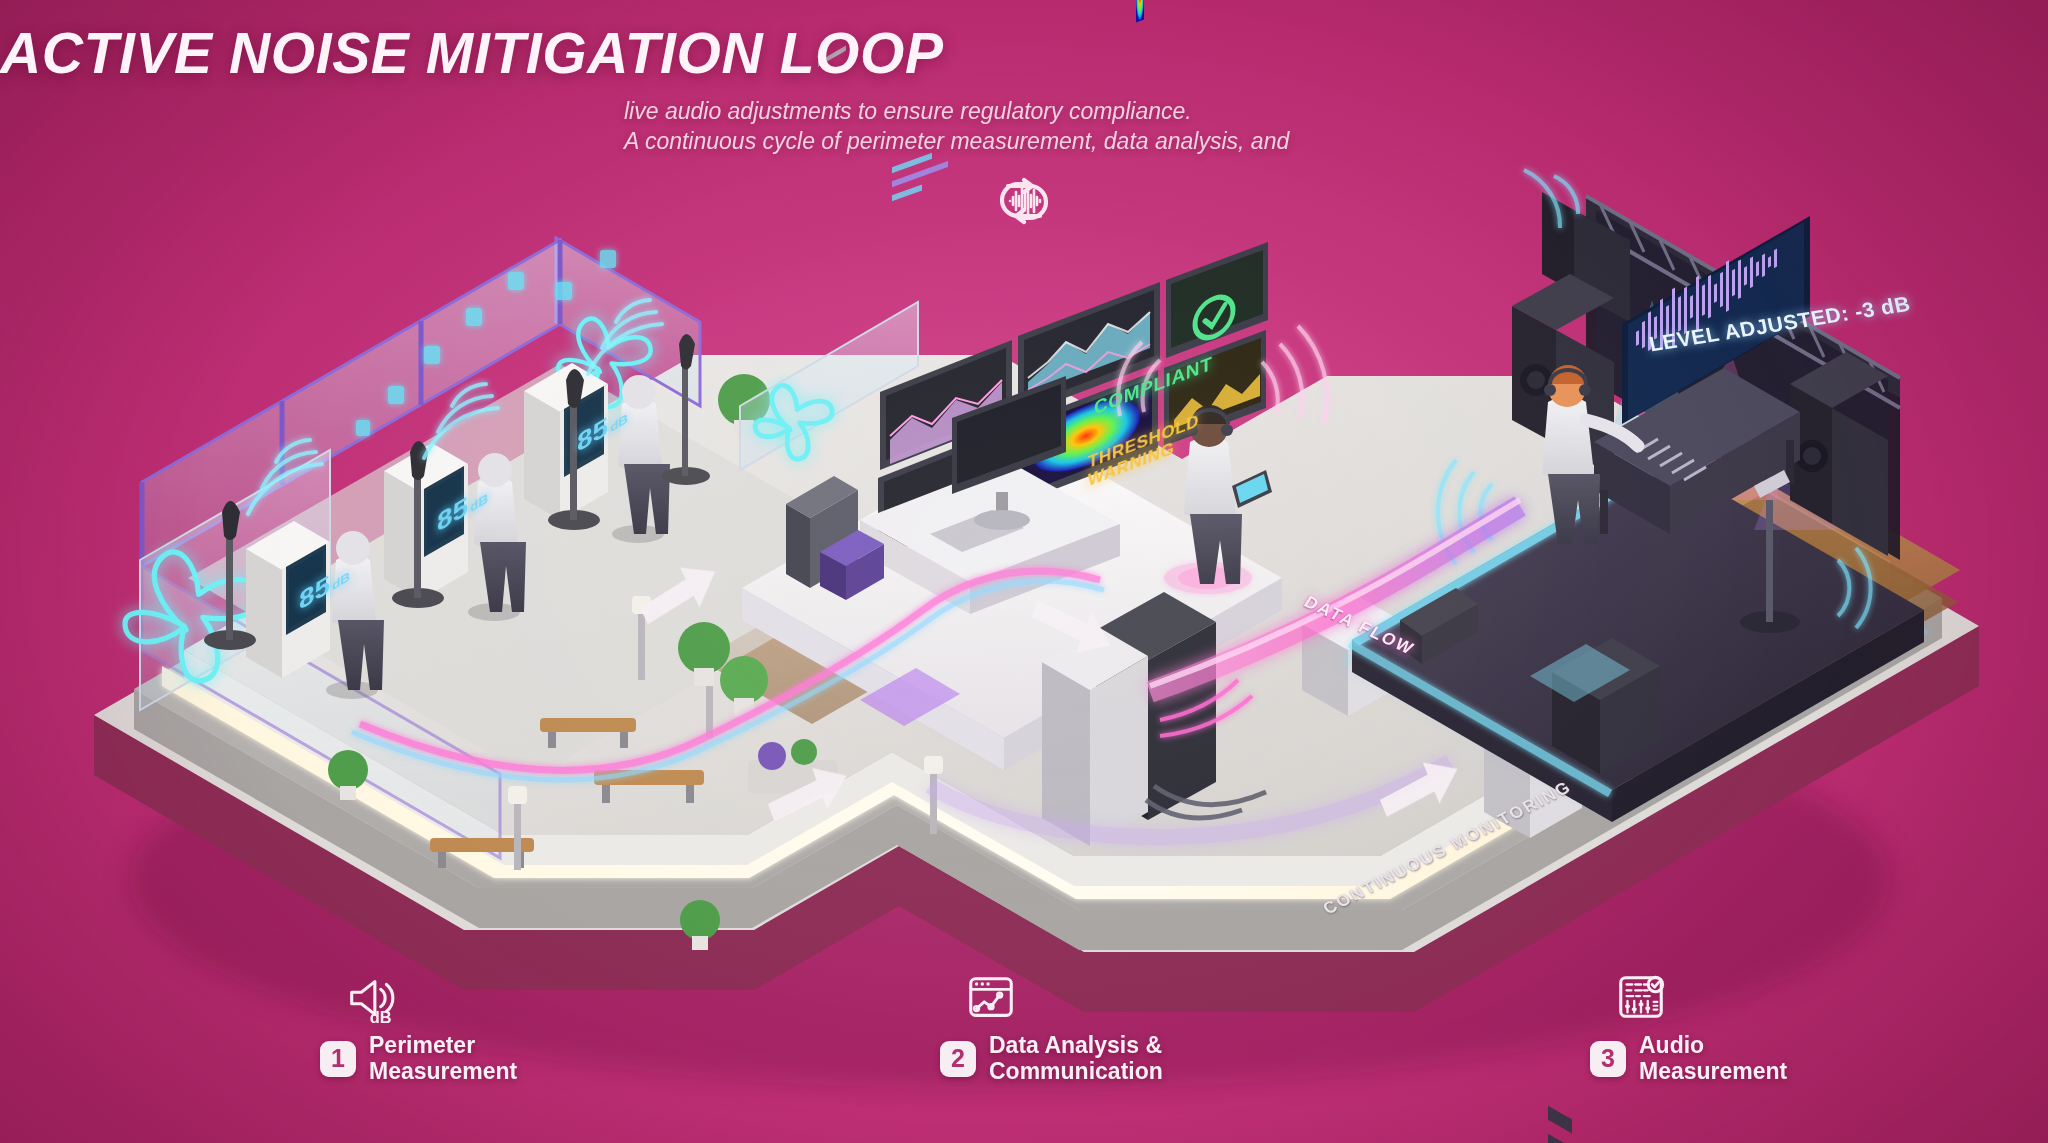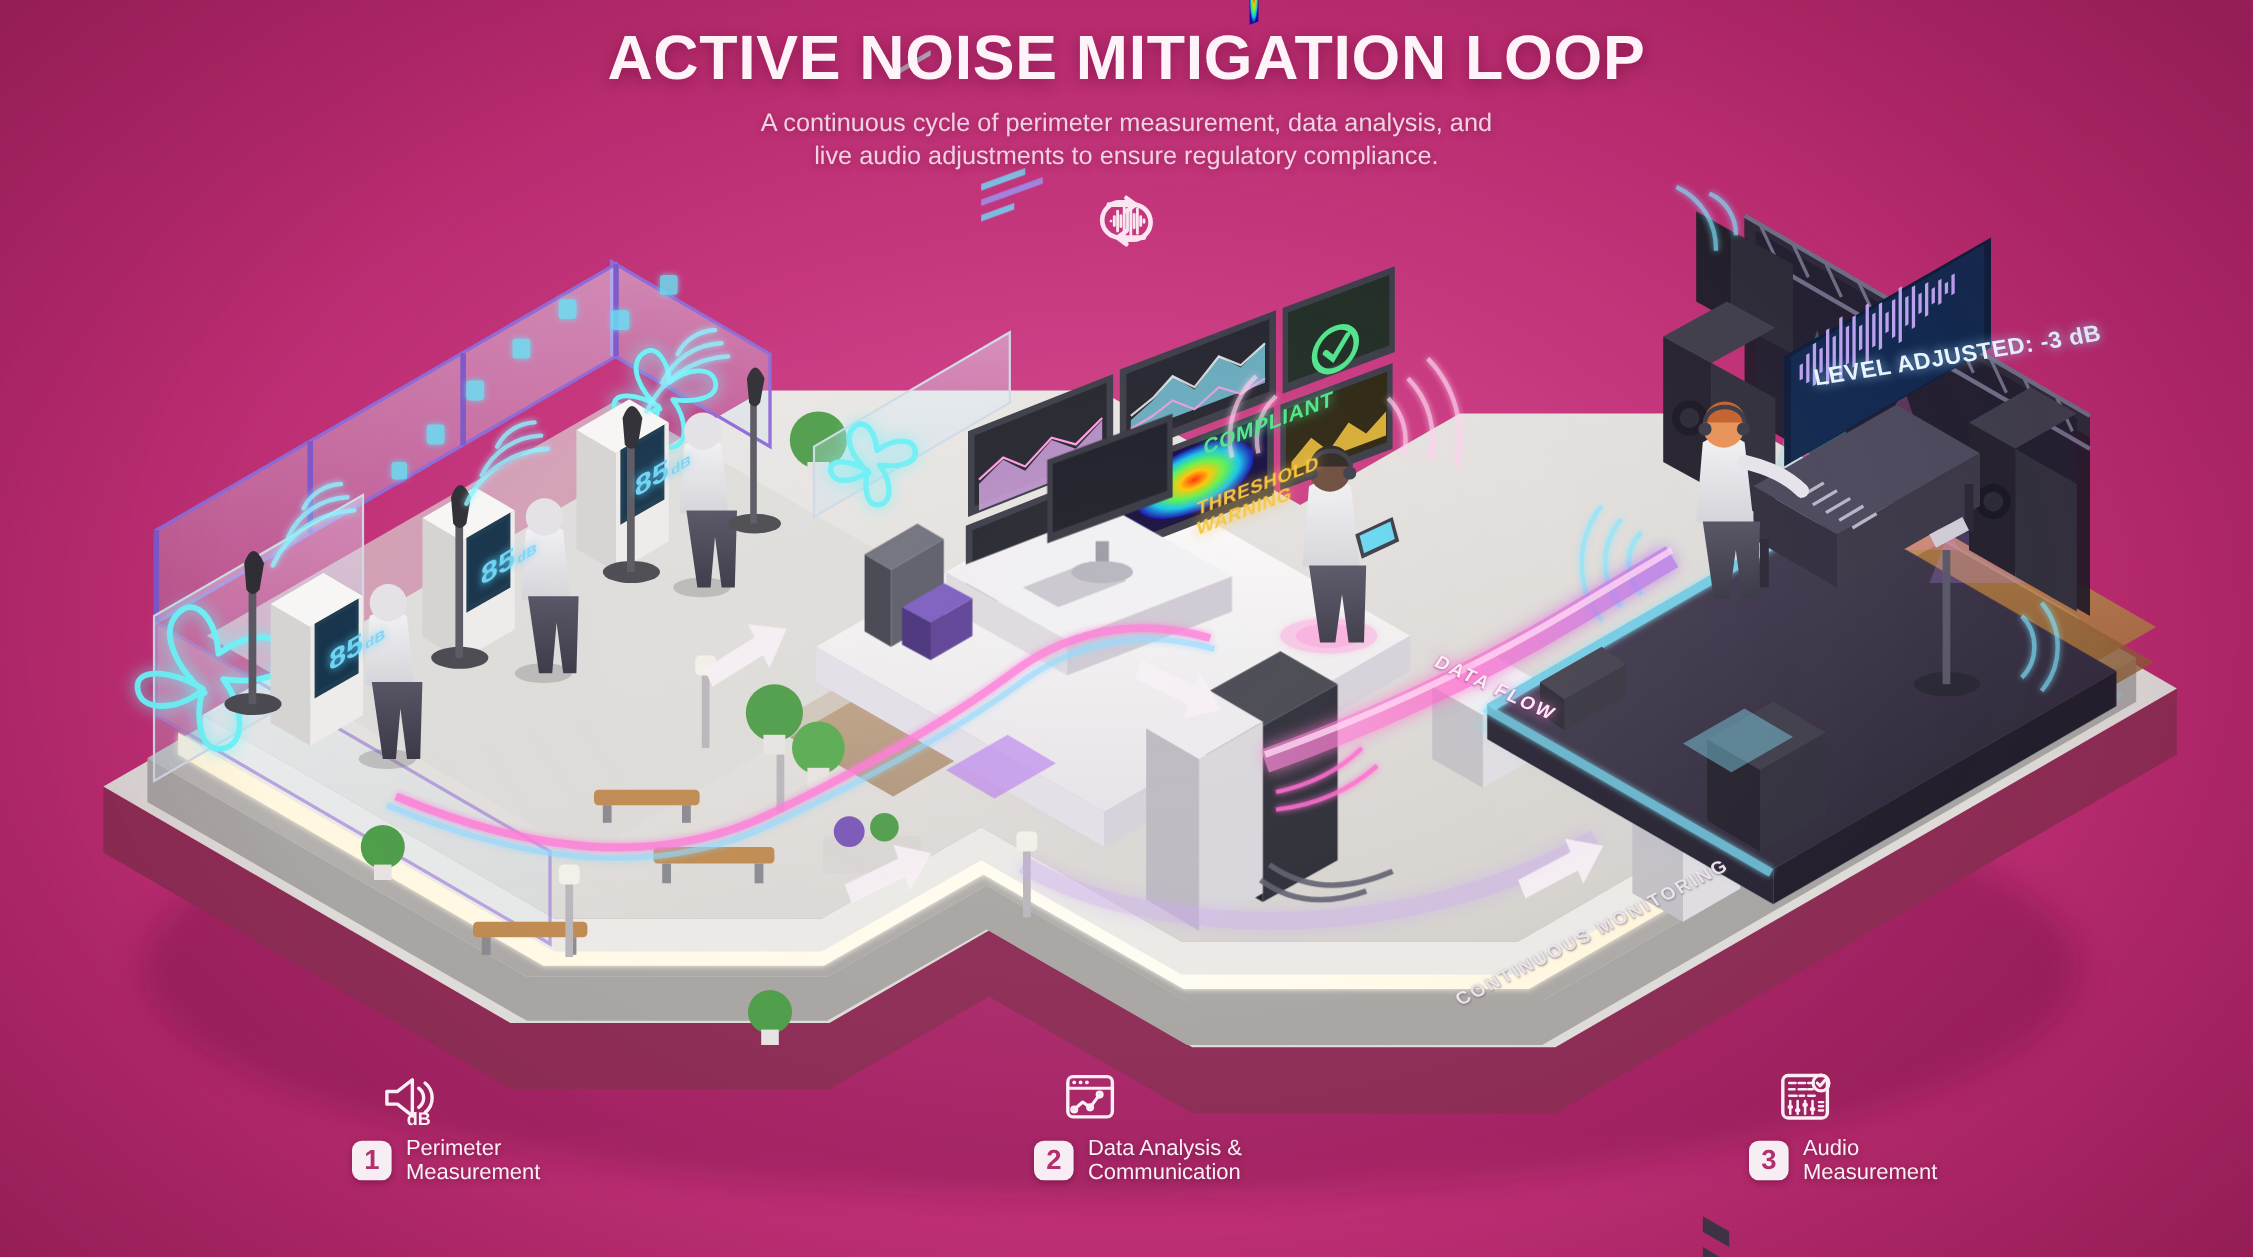--- a/index.html
+++ b/index.html
@@ -12,21 +12,21 @@
 
   
   .bg{position:absolute;inset:0;
     background:
       radial-gradient(ellipse 1400px 900px at 48% 55%, #d4488d 0%, #c8357e 38%, #b62a6d 72%, #a82463 100%);
   }
   .bg-vig{position:absolute;inset:0;
     background:radial-gradient(ellipse 1500px 1000px at 50% 48%, rgba(255,255,255,.07) 0%, rgba(0,0,0,0) 55%, rgba(90,10,48,.35) 100%);}
 
   
-  .header{position:absolute;left:0;right:0;top:24px;text-align:center;z-index:40;}
+  .header{position:absolute;left:0;right:0;top:24px;text-align:left;z-index:40;font-style:italic;}
   .title{
     font-size:57px;font-weight:bold;color:#fdf3f8;letter-spacing:.6px;
     text-shadow:0 3px 14px rgba(90,0,45,.45);
     line-height:1.05;margin:0;
   }
   .subtitle{
     margin:12px auto 0;max-width:800px;
     font-size:23px;line-height:1.32;color:#f6dfeb;
     text-shadow:0 2px 8px rgba(90,0,45,.4);
     opacity:.93;
@@ -79,21 +79,21 @@
   }
   .li-top{display:flex;flex-direction:column;align-items:flex-start;}
   .li-row{display:flex;align-items:center;gap:13px;}
   .badge{
     width:36px;height:36px;border-radius:9px;background:#f6eef3;
     color:#b2306f;font-weight:bold;font-size:25px;
     display:flex;align-items:center;justify-content:center;
     box-shadow:0 2px 6px rgba(70,0,40,.35);flex:0 0 auto;
   }
   .li-label{
-    color:#fbeff5;font-weight:normal;font-size:20px;line-height:1.12;
+    color:#fbeff5;font-weight:bold;font-size:23px;line-height:1.12;
     text-shadow:0 2px 6px rgba(80,0,45,.45);
   }
   .ico-wrap{margin-left:24px;margin-bottom:8px;}
 </style>
 </head>
 <body>
 
 <div class="stage">
   <div class="bg"></div>
 
@@ -802,22 +802,22 @@
   <div class="status-chip level-adj" style="left:1648px;top:312px;font-size:21px;">LEVEL ADJUSTED: -3 dB</div>
 
   <div class="ground-label lbl-dataflow">DATA FLOW</div>
   <div class="ground-label lbl-monitor">CONTINUOUS MONITORING</div>
 
   <div class="bg-vig"></div>
 
   <div class="header">
     <h1 class="title">ACTIVE NOISE MITIGATION LOOP</h1>
     <div class="subtitle">
+      <div>live audio adjustments to ensure regulatory compliance.</div>
       <div>A continuous cycle of perimeter measurement, data analysis, and</div>
-      <div>live audio adjustments to ensure regulatory compliance.</div>
     </div>
     <div class="loop-ico">
       <svg viewBox="0 0 84 56" width="84" height="56">
         <g fill="none" stroke="#fdeff7" stroke-width="4.2" stroke-linecap="round">
           <path d="M26 13 h22 a16 16 0 0 1 0 32 h-6"></path>
           <path d="M58 43 h-22 a16 16 0 0 1 0 -32 h6"></path>
         </g>
         <path d="M42 7 l8 6 l-8 6" fill="none" stroke="#fdeff7" stroke-width="4.2" stroke-linecap="round" stroke-linejoin="round"></path>
         <path d="M42 49 l-8 -6 l8 -6" fill="none" stroke="#fdeff7" stroke-width="4.2" stroke-linecap="round" stroke-linejoin="round"></path>
         <g stroke="#fdeff7" stroke-width="2.6" stroke-linecap="round">

